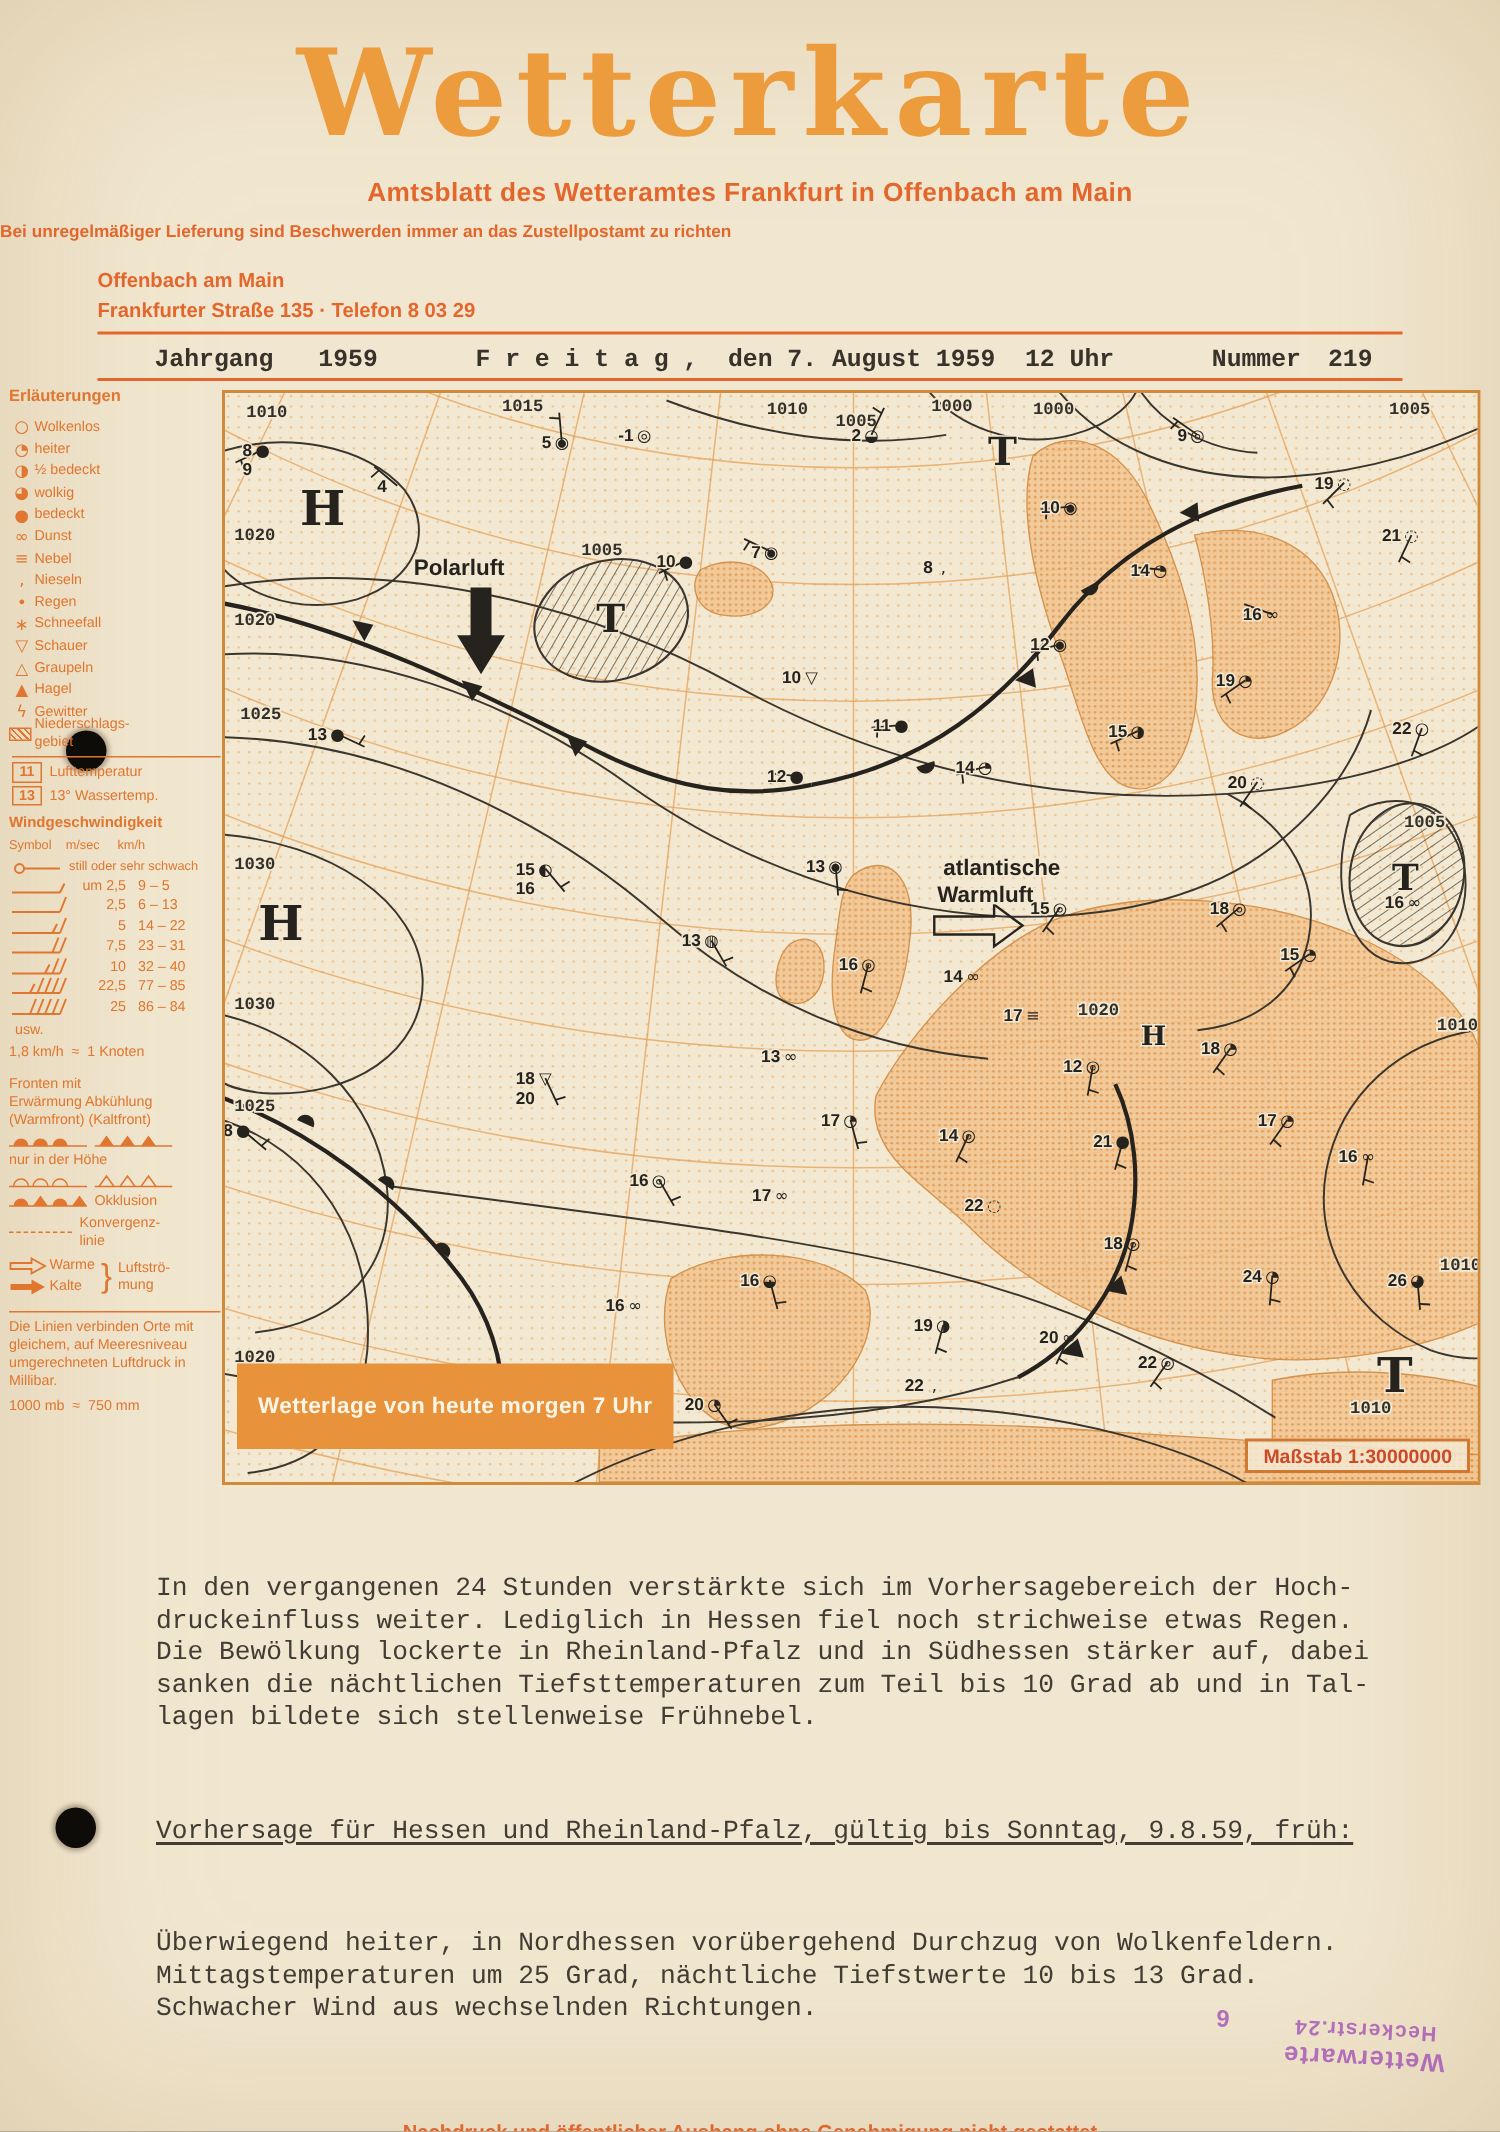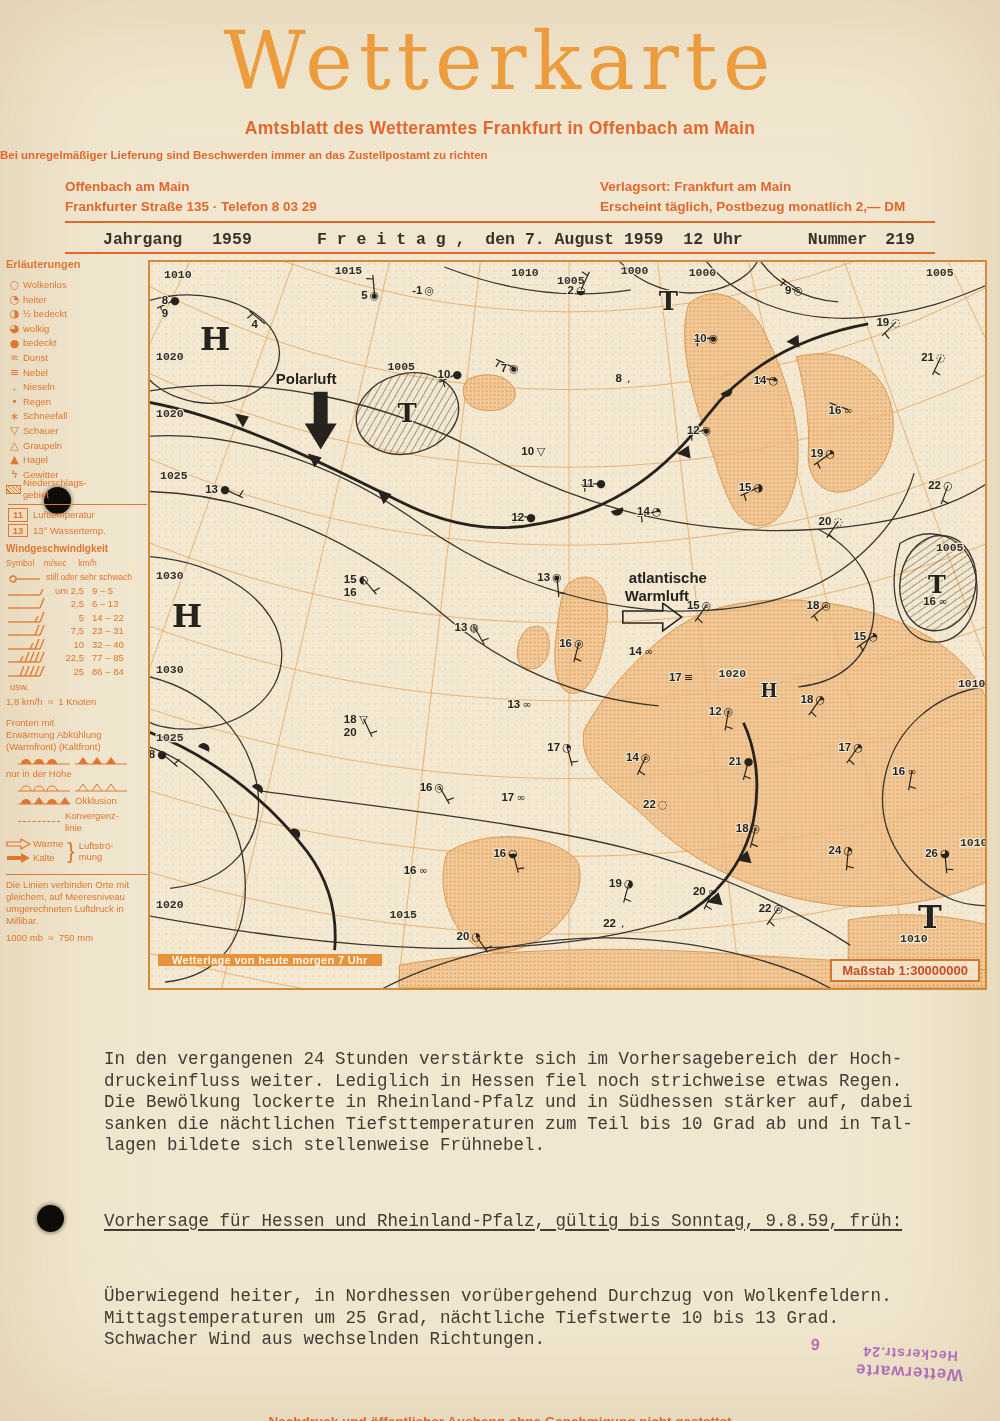--- a/index.html
+++ b/index.html
@@ -7,21 +7,21 @@
   .page{position:relative;width:1000px;height:1421px;margin:0 auto;background:#f1e7d0;
         overflow:hidden;font-family:"Liberation Sans",sans-serif;
         box-shadow:inset 0 0 140px rgba(175,135,75,.28)}
   
   .hole{position:absolute;width:27px;height:27px;border-radius:50%;background:#0e0c09;
         box-shadow:0 0 3px 2px rgba(60,40,20,.35)}
   .hole-1{left:44px;top:487px}
   .hole-2{left:37px;top:1205px}
   
   .title{position:absolute;top:22px;left:0;right:0;text-align:center;
-         font-family:"DejaVu Serif",serif;font-weight:400;font-size:80px;line-height:1;
+         font-family:"DejaVu Serif",serif;font-weight:700;font-size:80px;line-height:1;
          color:#ec9c3c;letter-spacing:6px}
   .subtitle{position:absolute;top:118px;left:0;right:0;text-align:center;
             font-size:17.5px;font-weight:700;color:#e3672c;letter-spacing:.3px}
   .note{position:absolute;top:149px;left:0;right:0;text-align:left;
         font-size:11.5px;font-weight:700;color:#e3672c}
   .addr{position:absolute;top:177px;font-size:13.5px;font-weight:700;color:#e3672c;
         line-height:1.5;white-space:pre-line}
   .addr-left{left:65px}
   .addr-right{left:600px}
   .rule{position:absolute;left:65px;right:65px;height:2px;background:#e3672c}
@@ -52,21 +52,21 @@
   .wind-row{display:flex;align-items:center;height:13.5px}
   .wind-sym{flex:0 0 40px}
   .wsym{stroke:#e0762f;stroke-width:1.3;fill:none}
   .wind-msec{flex:0 0 46px;text-align:right;padding-right:8px}
   .wind-kmh{white-space:pre}
   .wind-note{font-size:8.5px}
   .wind-etc{margin:2px 0 0 4px}
   .wind-knoten{margin:4px 0 0 0;white-space:pre}
   .fronts-block{margin-top:9px}
   .fr-head{white-space:pre-line;margin-bottom:3px}
-  .fr-row{display:flex;align-items:center;gap:5px;margin:3px 12px}
+  .fr-row{display:flex;align-items:center;gap:5px;margin:3px 0}
   .fr-text{margin:3px 0}
   .dash-line{display:inline-block;width:42px;border-top:1.6px dashed #e0762f}
   .pre{white-space:pre-line}
   .stroem-row{display:flex;align-items:center;gap:4px;margin-top:4px}
   .stroem-arrows > div{display:flex;align-items:center;gap:1px;height:14px}
   .brace{font-size:22px;font-weight:400;line-height:1}
   .iso-note{margin-top:9px;border-top:1.6px solid #e0762f;padding-top:4px;white-space:normal}
   .mb-note{margin-top:5px;white-space:pre}
   
   .map-wrap{position:absolute;left:148px;top:260px;width:839px;height:730px;
@@ -82,21 +82,21 @@
            paint-order:stroke;stroke:#f3e9d2;stroke-width:2.5px}
   .hl-letter{font-family:"DejaVu Serif",serif;font-weight:700;fill:#26231e;
              paint-order:stroke;stroke:#f3e9d2;stroke-width:2px}
   .air-label{font-family:"Liberation Sans",sans-serif;font-size:15px;font-weight:700;fill:#26231e;
              paint-order:stroke;stroke:#f3e9d2;stroke-width:3px}
   .st-temp{font-family:"Liberation Sans",sans-serif;font-size:11.5px;font-weight:700;fill:#26231e;
            paint-order:stroke;stroke:#f3e9d2;stroke-width:2px}
   .st-sym{font-family:"DejaVu Sans",sans-serif;font-size:11px;fill:#26231e}
   .barb{stroke:#26231e;stroke-width:1.2}
   .map-caption{position:absolute;left:8px;bottom:22px;background:#e8923c;color:#fdf6e6;
-               font-size:11px;font-weight:700;padding:0 14px;letter-spacing:.3px}
+               font-size:15px;font-weight:700;padding:20px 14px;letter-spacing:.3px}
   .map-scale{position:absolute;right:5px;bottom:6px;border:2px solid #cf7a34;color:#cc4a26;
              font-size:13px;font-weight:700;padding:2px 10px;background:rgba(243,233,210,.85)}
   
   .body-text{position:absolute;left:104px;top:1006px;width:862px;
              font-family:"Liberation Mono",monospace;font-size:17.5px;line-height:21.5px;
              color:#413c34;white-space:pre-wrap}
   .para{margin-bottom:11px}
   .heading-underline{text-decoration:underline;text-underline-offset:3px;text-decoration-thickness:1.5px}
   
   .stamp{position:absolute;left:822px;top:1346px;width:175px;transform:rotate(183deg);
@@ -114,22 +114,20 @@
 <div class="page">
 
   <div class="hole hole-1"></div>
   <div class="hole hole-2"></div>
 
   <h1 class="title">Wetterkarte</h1>
   <div class="subtitle">Amtsblatt des Wetteramtes Frankfurt in Offenbach am Main</div>
   <div class="note">Bei unregelmäßiger Lieferung sind Beschwerden immer an das Zustellpostamt zu richten</div>
   <div class="addr addr-left">Offenbach am Main
 Frankfurter Straße 135 · Telefon 8 03 29</div>
-  <div class="addr addr-right">Verlagsort: Frankfurt am Main
-Erscheint täglich, Postbezug monatlich 2,— DM</div>
 
   <div class="rule rule-top"></div>
   <div class="dateline">
     <span class="jl">Jahrgang</span>
     <span class="jv">1959</span>
     <span class="date">F r e i t a g ,  den 7. August 1959  12 Uhr</span>
     <span class="nl">Nummer</span>
     <span class="nv">219</span>
   </div>
   <div class="rule rule-bottom"></div>

